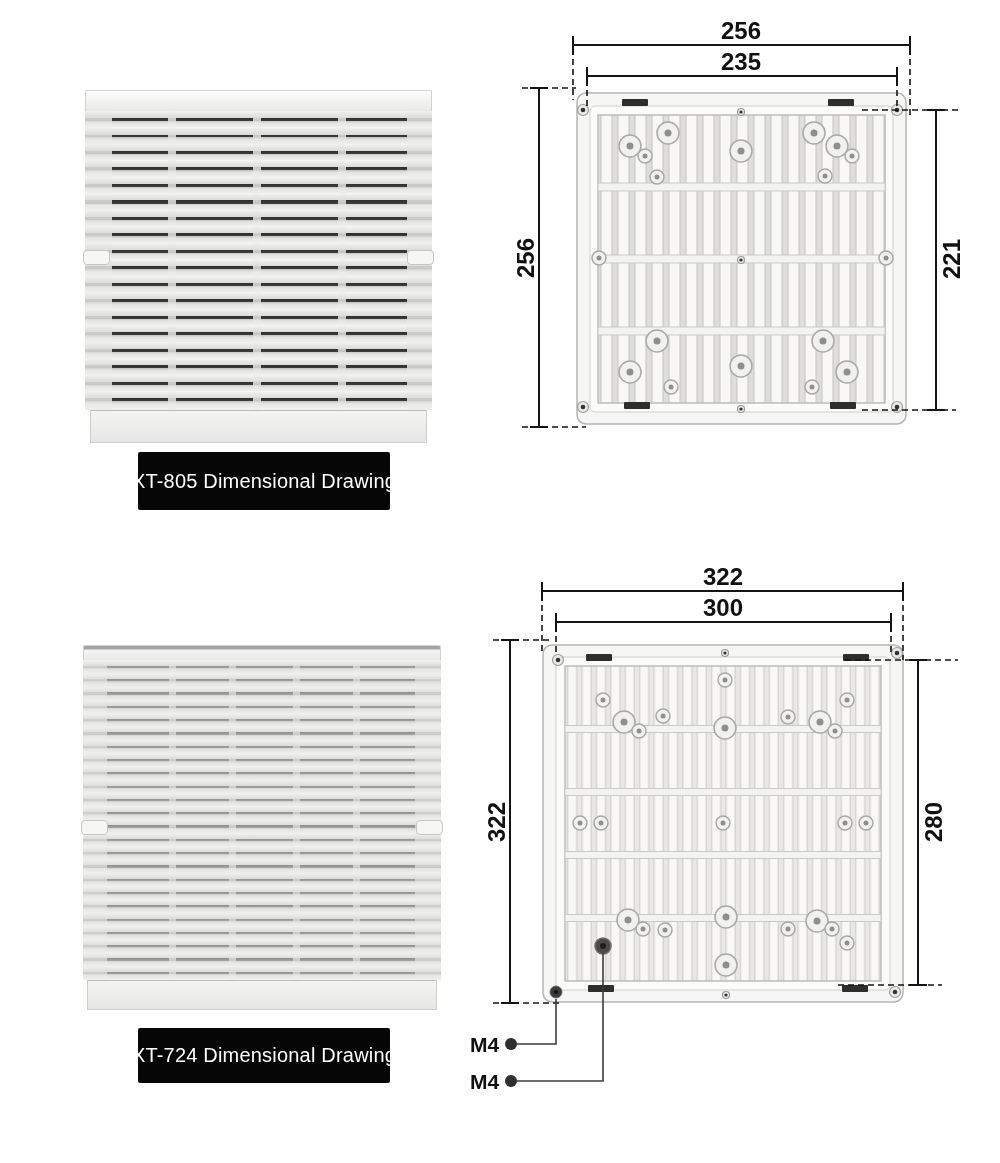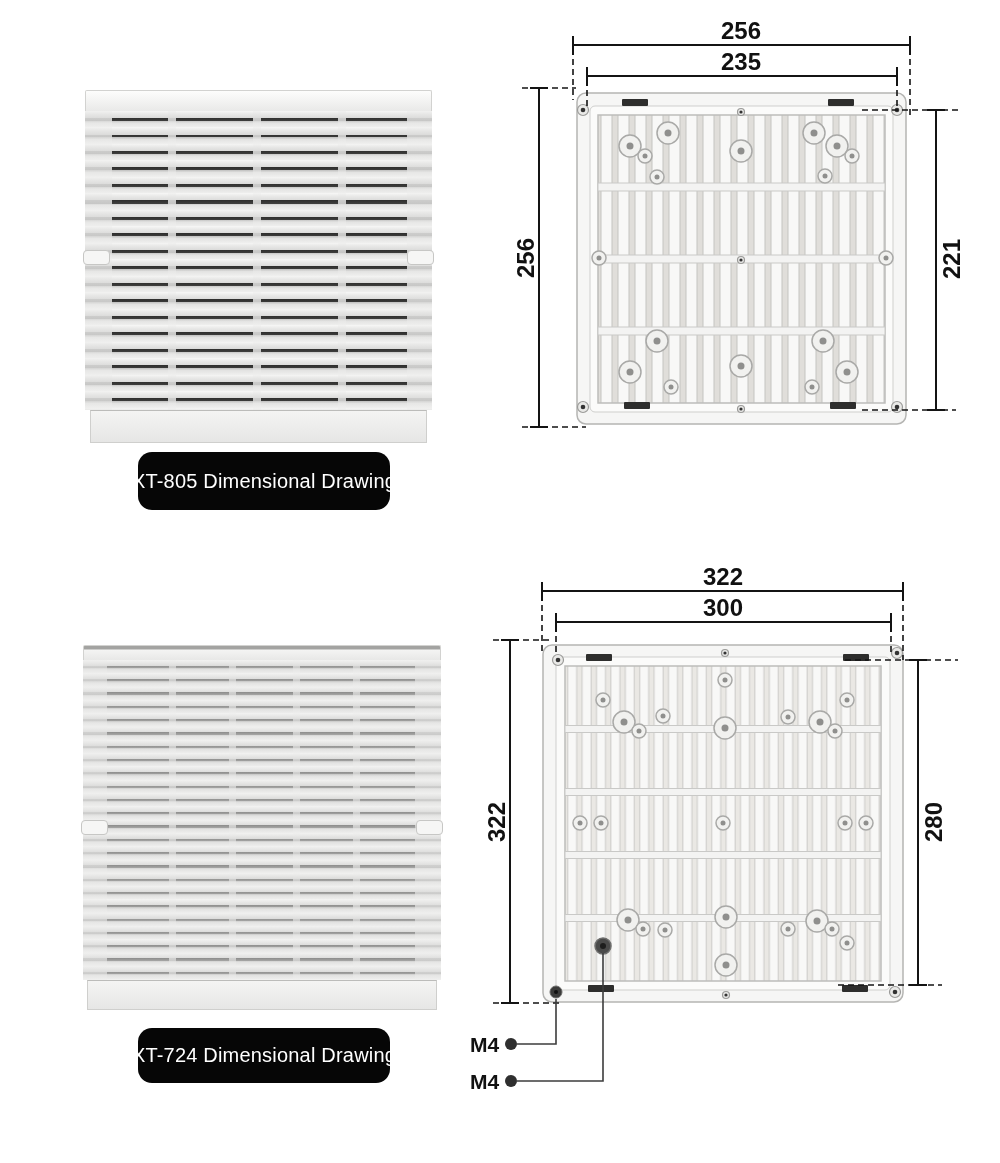--- a/index.html
+++ b/index.html
@@ -33,21 +33,21 @@
       #d9d9d8 8px,#e6e6e5 9.6px,#eeeeed 13.3px);}
   .base{position:absolute;bottom:0;box-sizing:border-box;
         border:1px solid #cfcfcd;border-top:1px solid #bcbcba;
         background:linear-gradient(#f4f4f3,#e6e6e5);}
   .base805{left:5px;right:5px;height:33px;}
   .base806{left:4px;right:4px;height:30px;}
   .latch{position:absolute;width:27px;height:15px;background:#f6f6f5;border:1px solid #c7c7c5;
          border-radius:4px;box-sizing:border-box;}
 
   
-  .pill{position:absolute;background:#060606;border-radius:14px;display:flex;align-items:center;
+  .pill{position:absolute;background:#060606;border-radius:2px;display:flex;align-items:center;
         justify-content:center;color:#ffffff;font-size:20px;white-space:nowrap;letter-spacing:.2px;}
 
   
   svg.drawing{position:absolute;}
   .dimline{stroke:#141414;stroke-width:2;fill:none;}
   .extline{stroke:#141414;stroke-width:1.6;fill:none;stroke-dasharray:6 4;}
   .leader{stroke:#3c3c3c;stroke-width:1.6;fill:none;}
   .dimtext{font-family:"Liberation Sans",sans-serif;font-size:24px;font-weight:bold;fill:#111;}
   .m4text{font-family:"Liberation Sans",sans-serif;font-size:21px;font-weight:bold;fill:#111;}
 </style>

